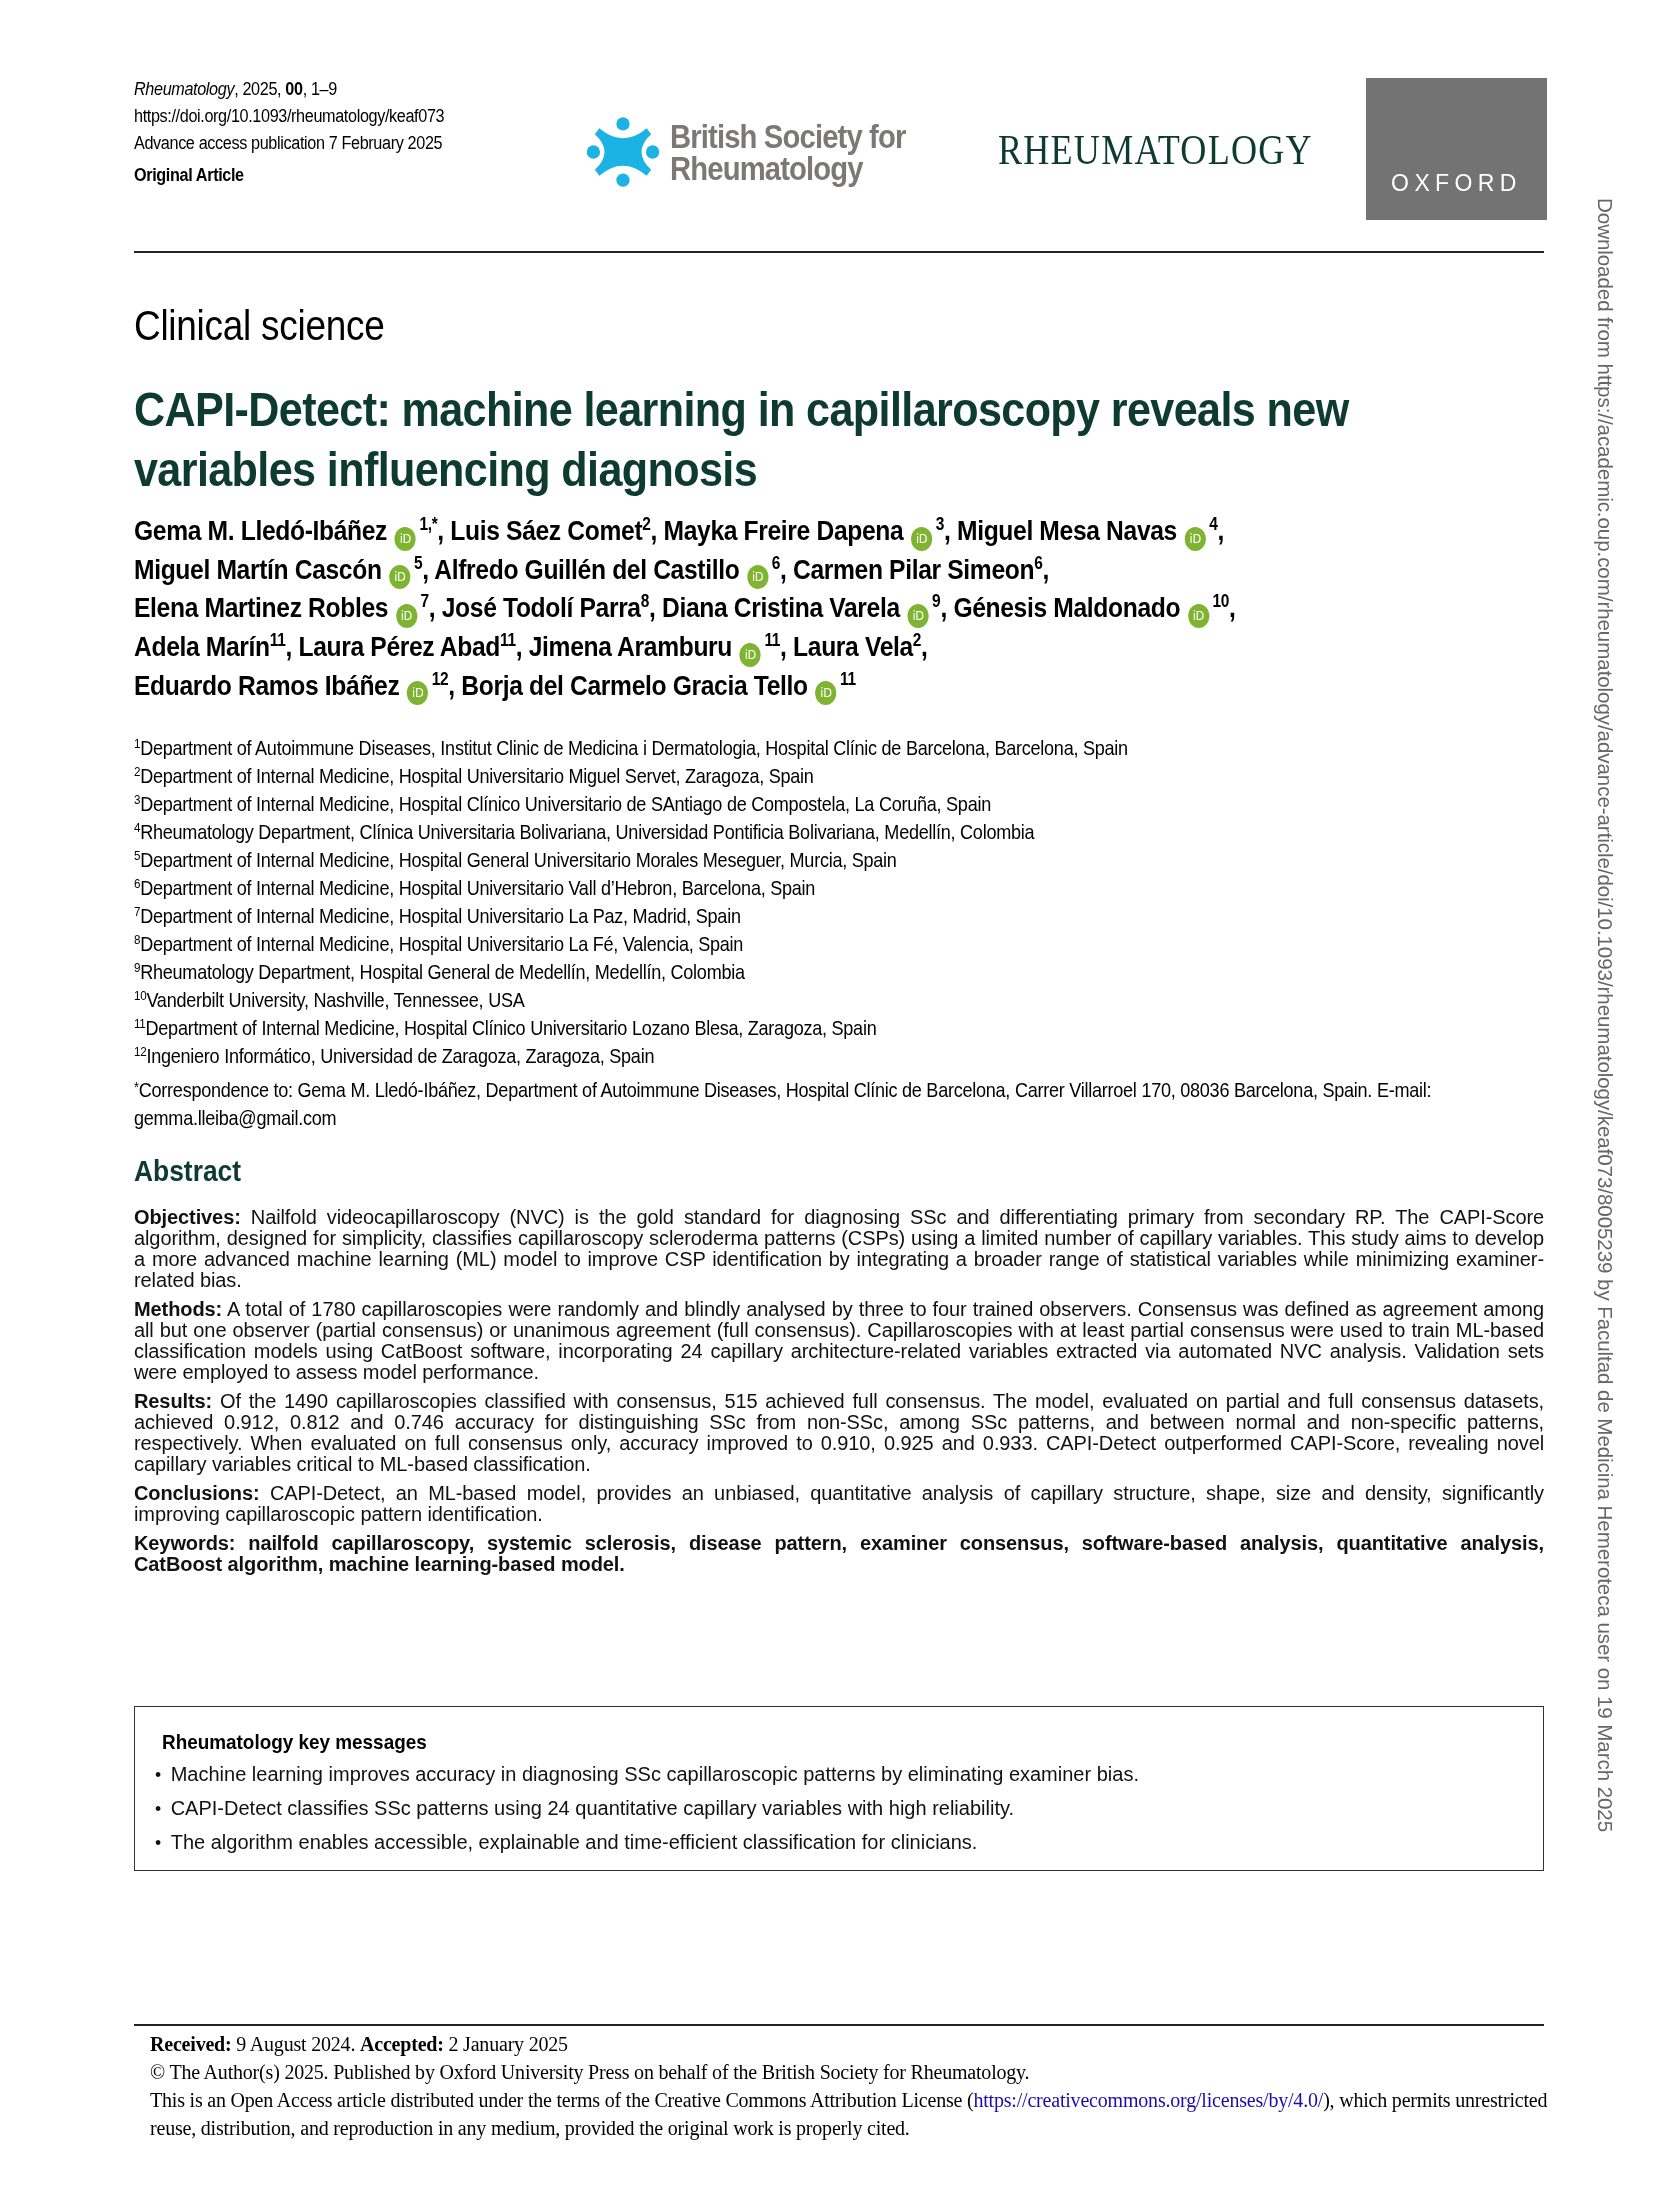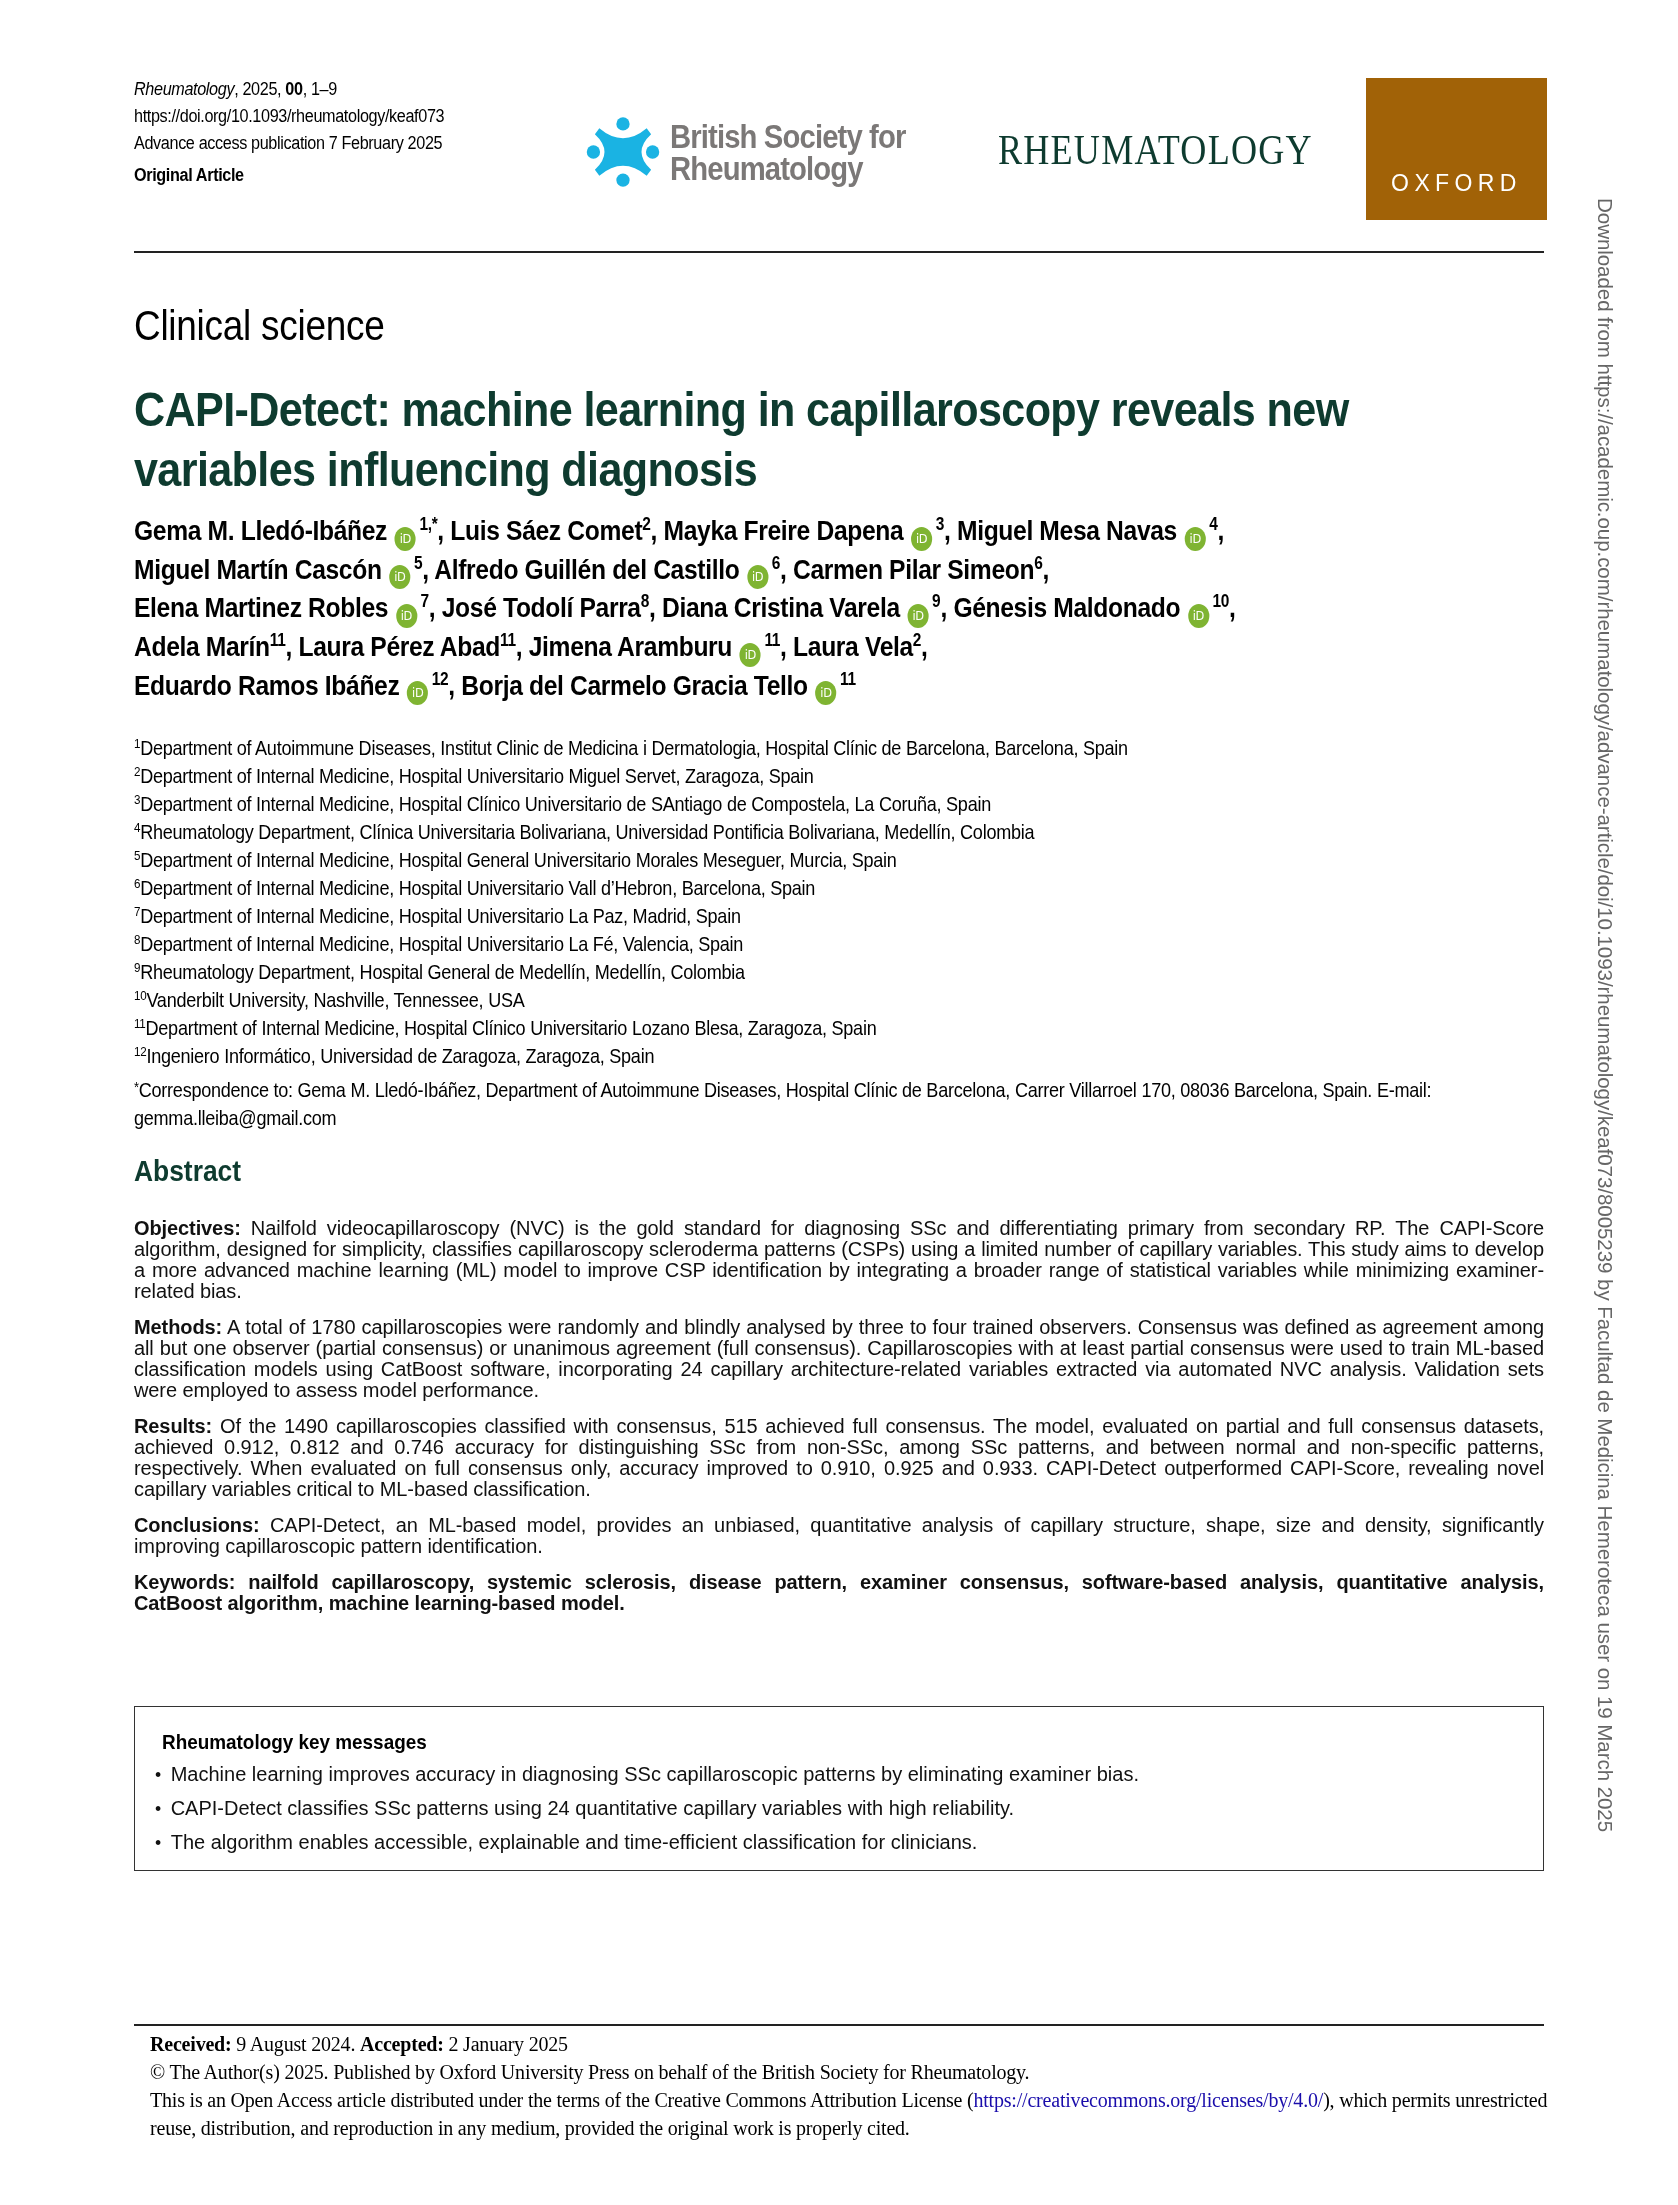--- a/index.html
+++ b/index.html
@@ -13,42 +13,42 @@
   .meta .bold { font-weight: bold; }
   .meta .article-type { font-weight: bold; margin-top: 5.4px; display: block; }
 
   
   .bsr { left: 586px; top: 115px; display: flex; align-items: center; justify-content: space-between; }
   .bsr svg { width: 74px; height: 74px; }
   .bsr-text { margin-left: 9.5px; color: #7b7877; font-size: 34px; line-height: 32px; font-weight: bold; letter-spacing: -1px; transform: scaleX(0.86); transform-origin: left center; }
 
   .rheum-word { left: 998px; top: 126px; font-family: "Liberation Serif", "DejaVu Serif", serif; color: #0e3b2f; font-size: 42px; letter-spacing: 1.4px; transform: scaleX(0.86); transform-origin: left top; }
 
-  .oxford-box { left: 1366px; top: 78px; width: 181px; height: 142px; background: #a16207; }
+  .oxford-box { left: 1366px; top: 78px; width: 181px; height: 142px; background: #737373; }
   .oxford-box span { position: absolute; left: 0; right: 0; bottom: 23px; text-align: center; color: #fff; font-size: 23px; letter-spacing: 5.4px; }
 
   .rule { left: 134px; width: 1410px; height: 2px; background: #222; }
 
   .section-label { left: 134px; top: 302px; font-size: 42px; font-weight: normal; letter-spacing: -0.3px; transform: scaleX(0.88); transform-origin: left top; }
 
   .title { left: 134px; top: 379px; width: 1455px; color: #0e3b2f; font-size: 49px; line-height: 60px; font-weight: bold; letter-spacing: -0.7px; transform: scaleX(0.88); transform-origin: left top; }
 
   .authors { left: 134px; top: 512px; width: 1610px; font-size: 28px; line-height: 37px; font-weight: bold; letter-spacing: -0.4px; transform: scaleX(0.88); transform-origin: left top; }
   .authors sup { font-size: 17.6px; vertical-align: 10px; line-height: 0; }
   .orcid { display: inline-block; width: 24px; height: 24px; border-radius: 50%; background: #7fb432; color: #fff; font-size: 13px; line-height: 24px; text-align: center; font-weight: normal; vertical-align: -2.7px; margin: 0 4px 0 1.4px; font-family: "DejaVu Sans", sans-serif; }
 
   .affils { left: 134px; top: 734px; width: 1590px; font-size: 21px; line-height: 28px; letter-spacing: -0.3px; transform: scaleX(0.86); transform-origin: left top; }
   .affils sup { font-size: 13.5px; vertical-align: 7.4px; line-height: 0; }
   .corresp { left: 134px; top: 1076px; width: 1638px; font-size: 21px; line-height: 28px; letter-spacing: -0.3px; transform: scaleX(0.86); transform-origin: left top; }
   .corresp sup { font-size: 15px; vertical-align: 5.4px; line-height: 0; }
 
   .abstract-heading { left: 134px; top: 1154px; color: #0e3b2f; font-size: 30px; font-weight: bold; transform: scaleX(0.88); transform-origin: left top; }
 
   .abstract { left: 134px; top: 1203px; width: 1410px; font-size: 20px; line-height: 21px; color: #111; }
-  .abstract p { margin: 15px 0 8px 0; text-align: justify; letter-spacing: -0.1px; }
+  .abstract p { margin: 4px 0 8px 0; text-align: justify; letter-spacing: -0.1px; }
   .abstract .lbl { font-weight: bold; }
   .abstract .keywords { font-weight: bold; }
 
   .keybox { left: 134px; top: 1690px; width: 1410px; height: 165px; border: 1.4px solid #333; box-sizing: border-box; margin-top: 16px; }
   .keybox-title { position: absolute; left: 27px; top: 23px; font-size: 21px; font-weight: bold; transform: scaleX(0.9); transform-origin: left top; }
   .keybox ul { position: absolute; left: 20px; top: 51px; margin: 0; padding: 0; list-style: none; font-size: 20px; line-height: 33px; color: #111; }
   .keybox li::before { content: "\2022"; margin-right: 9.5px; font-size: 17.6px; }
 
   .footer { left: 134px; top: 2030px; width: 1410px; font-family: "Liberation Serif", "DejaVu Serif", serif; font-size: 20px; line-height: 28px; letter-spacing: -0.2px; margin-left: 16px; }
   .footer .b { font-weight: bold; }

